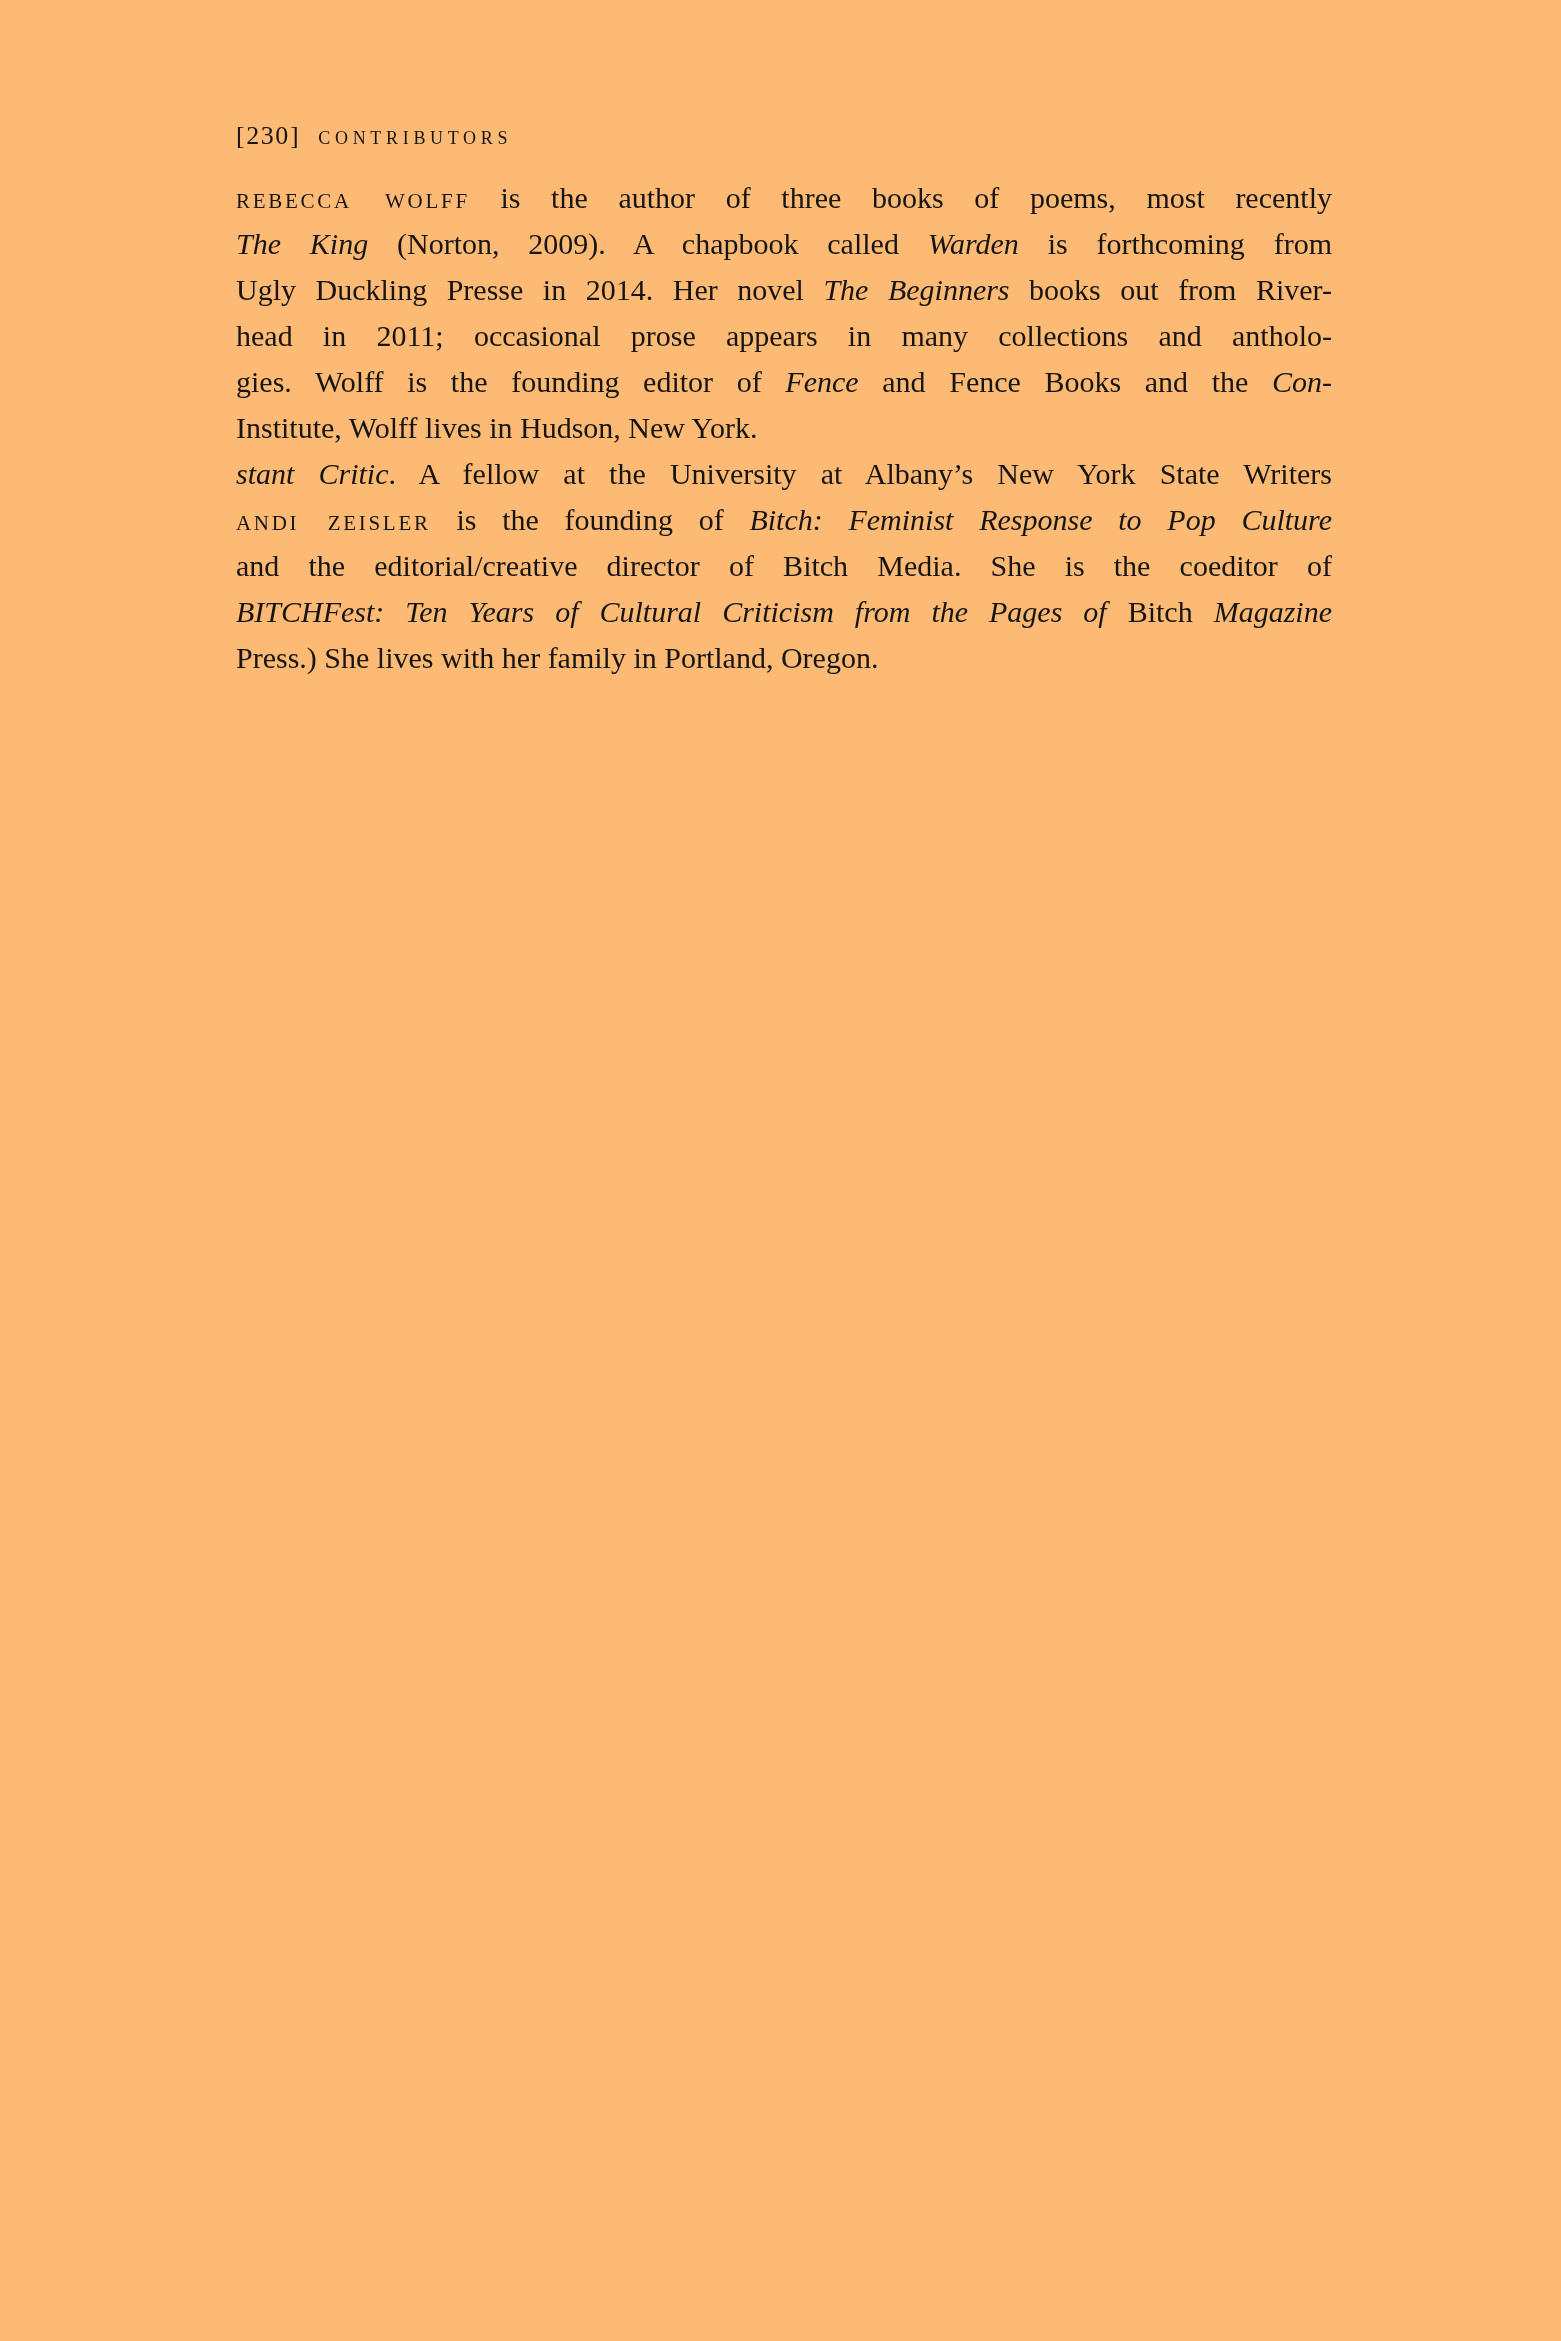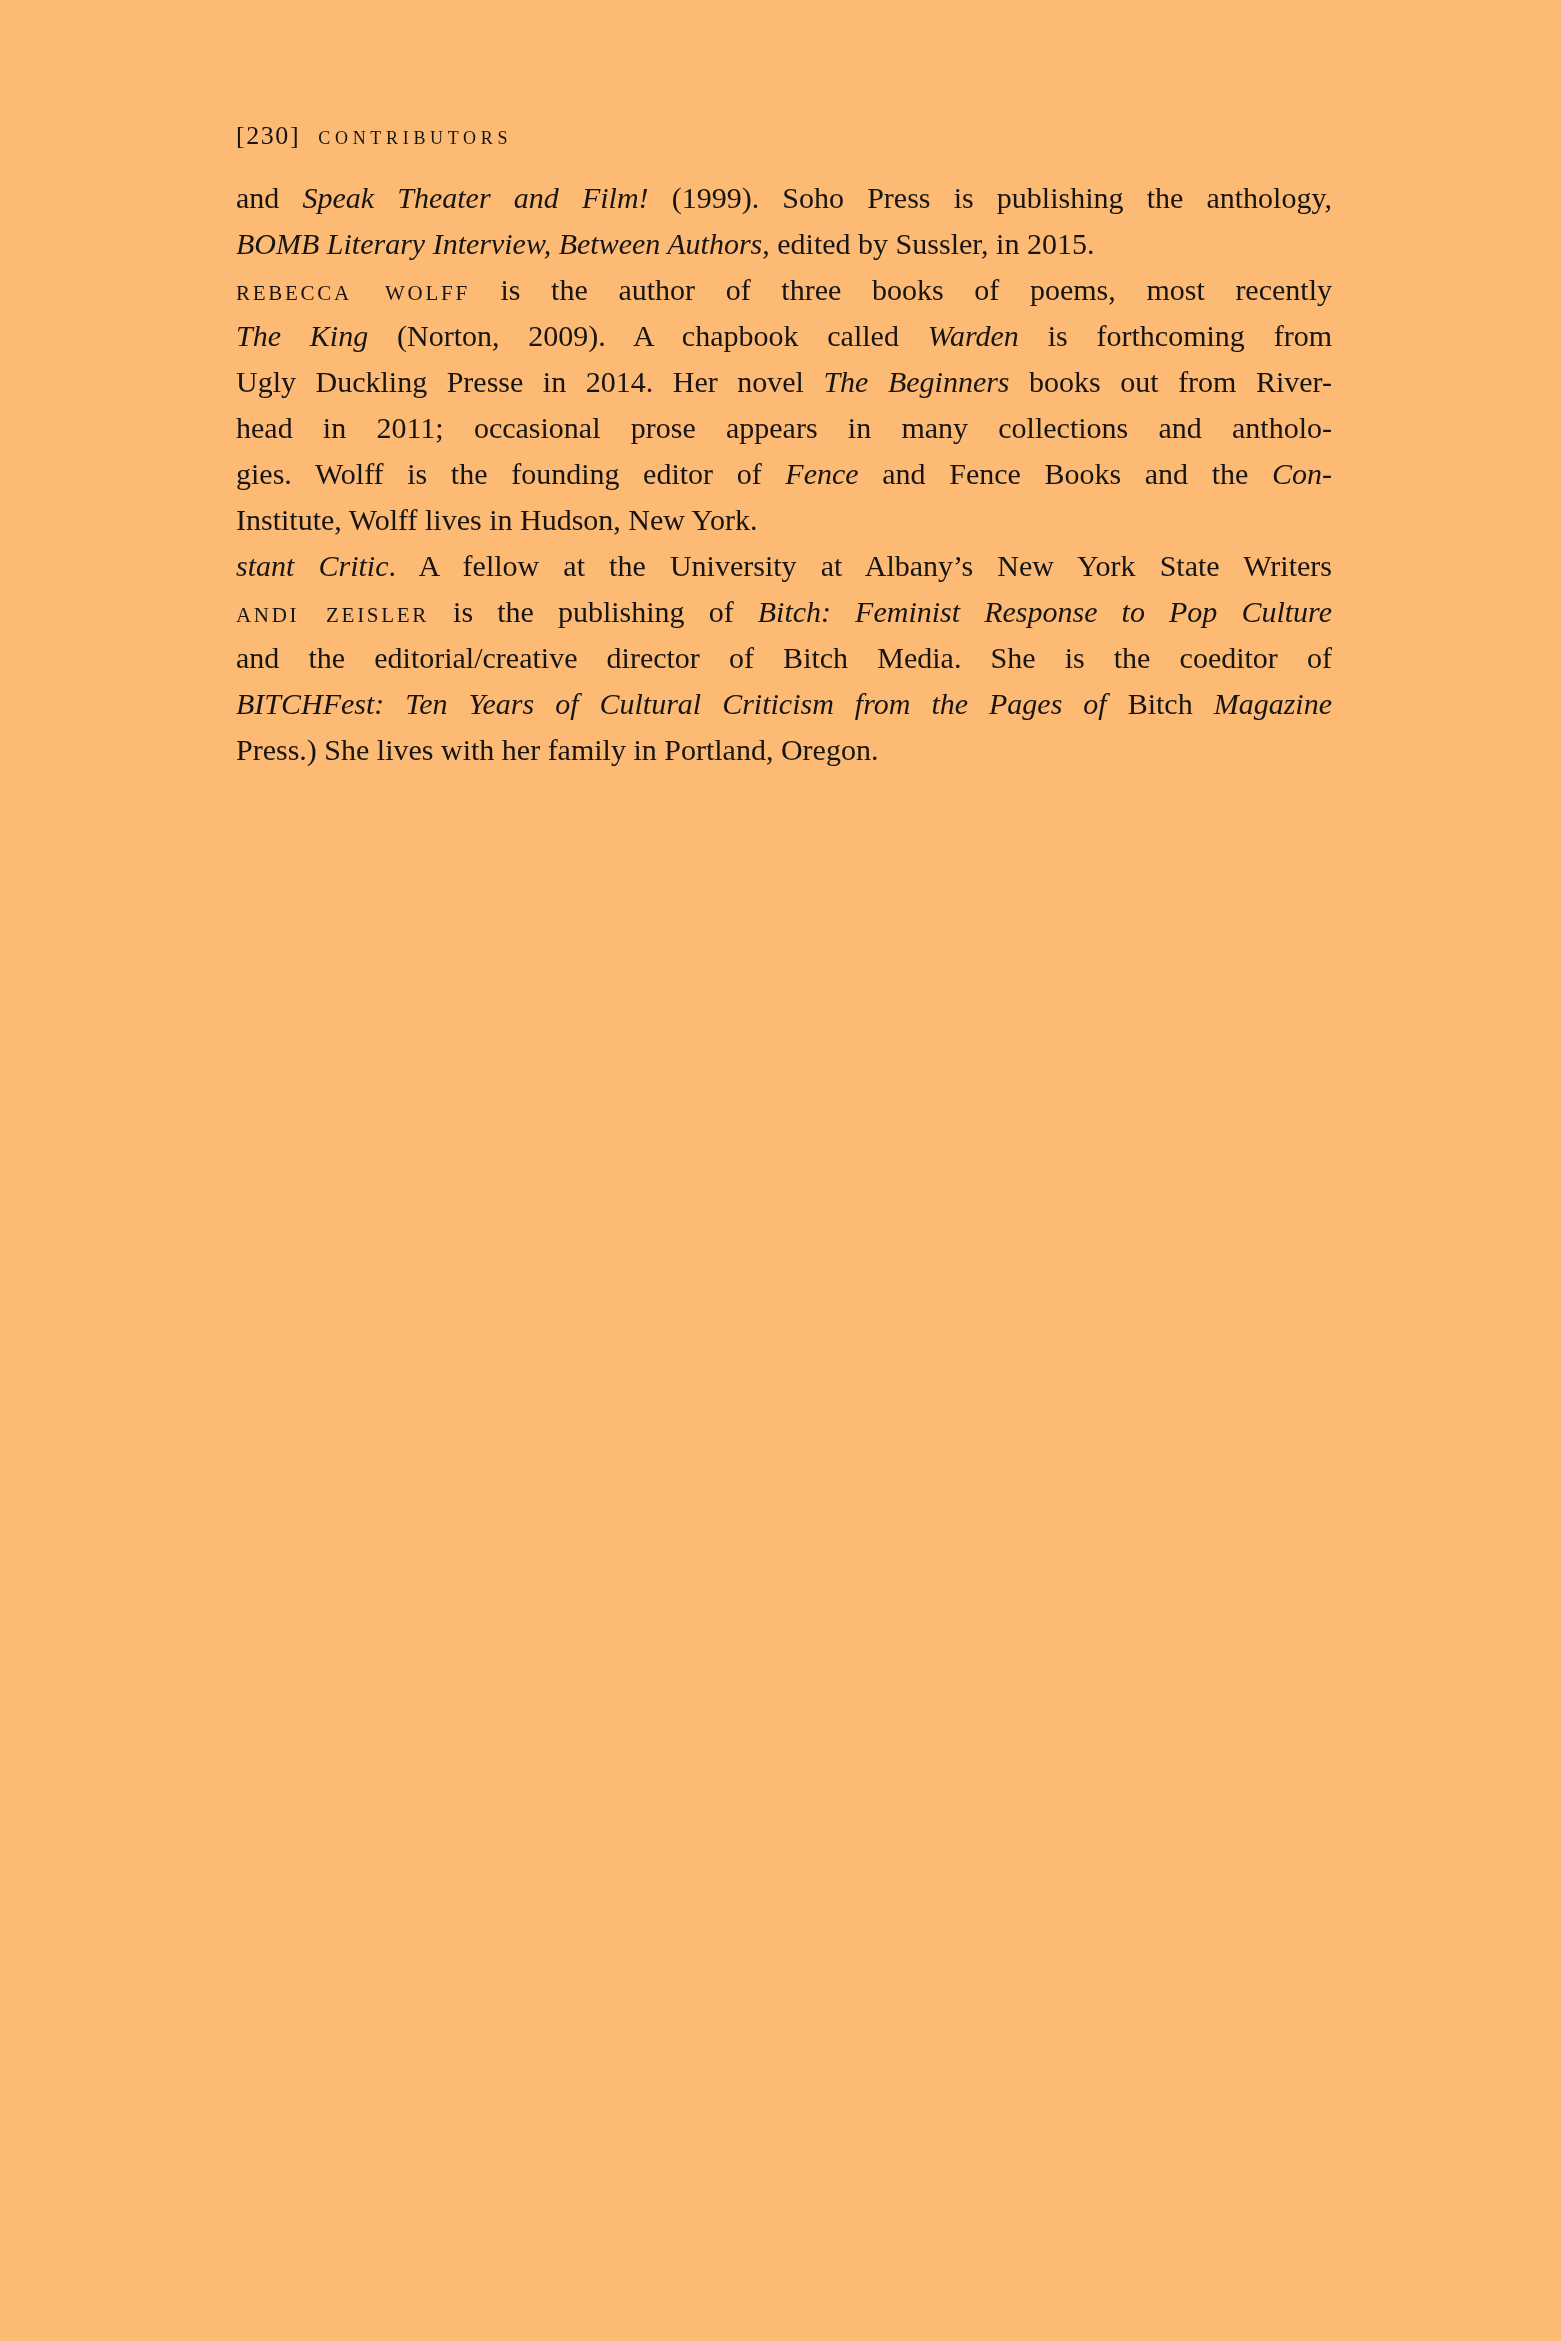--- a/index.html
+++ b/index.html
@@ -47,34 +47,30 @@
 </head>
 <body>
 
 <div class="page">
   <div class="textblock">
     <div class="pagehead">
       <span class="folio">[230]</span><span class="sectitle">contributors</span>
     </div>
     <div>
         <div class="para">
-          <div class="line just"><span class="seg">and </span><span class="seg it">Speak Theater and Film!</span><span class="seg"> (1999). Soho Press is publishing the anthology,</span></div>
-          <div class="line"><span class="seg it">BOMB Literary Interview, Between Authors</span><span class="seg">, edited by Sussler, in 2015.</span></div>
-        </div>
-        <div class="para">
           <div class="line just"><span class="seg sc">rebecca wolff</span><span class="seg"> is the author of three books of poems, most recently</span></div>
           <div class="line just"><span class="seg it">The King</span><span class="seg"> (Norton, 2009). A chapbook called </span><span class="seg it">Warden</span><span class="seg"> is forthcoming from</span></div>
           <div class="line just"><span class="seg">Ugly Duckling Presse in 2014. Her novel </span><span class="seg it">The Beginners</span><span class="seg"> books out from River-</span></div>
           <div class="line just"><span class="seg">head in 2011; occasional prose appears in many collections and antholo-</span></div>
           <div class="line just"><span class="seg">gies. Wolff is the founding editor of </span><span class="seg it">Fence</span><span class="seg"> and Fence Books and the </span><span class="seg it">Con-</span></div>
           <div class="line"><span class="seg">Institute, Wolff lives in Hudson, New York.</span></div>
           <div class="line just"><span class="seg it">stant Critic</span><span class="seg">. A fellow at the University at Albany’s New York State Writers</span></div>
         </div>
         <div class="para">
-          <div class="line just"><span class="seg sc">andi zeisler</span><span class="seg"> is the publishing of </span><span class="seg it">Bitch: Feminist Response to Pop Culture</span></div>
+          <div class="line just"><span class="seg sc">andi zeisler</span><span class="seg"> is the founding of </span><span class="seg it">Bitch: Feminist Response to Pop Culture</span></div>
           <div class="line just"><span class="seg">and the editorial/creative director of Bitch Media. She is the coeditor of</span></div>
           <div class="line just"><span class="seg it">BITCHFest: Ten Years of Cultural Criticism from the Pages of</span><span class="seg"> Bitch </span><span class="seg it">Magazine</span></div>
           <div class="line"><span class="seg">Press.) She lives with her family in Portland, Oregon.</span></div>
         </div>
       </div>
   </div>
 </div>
 
 
 </body></html>

